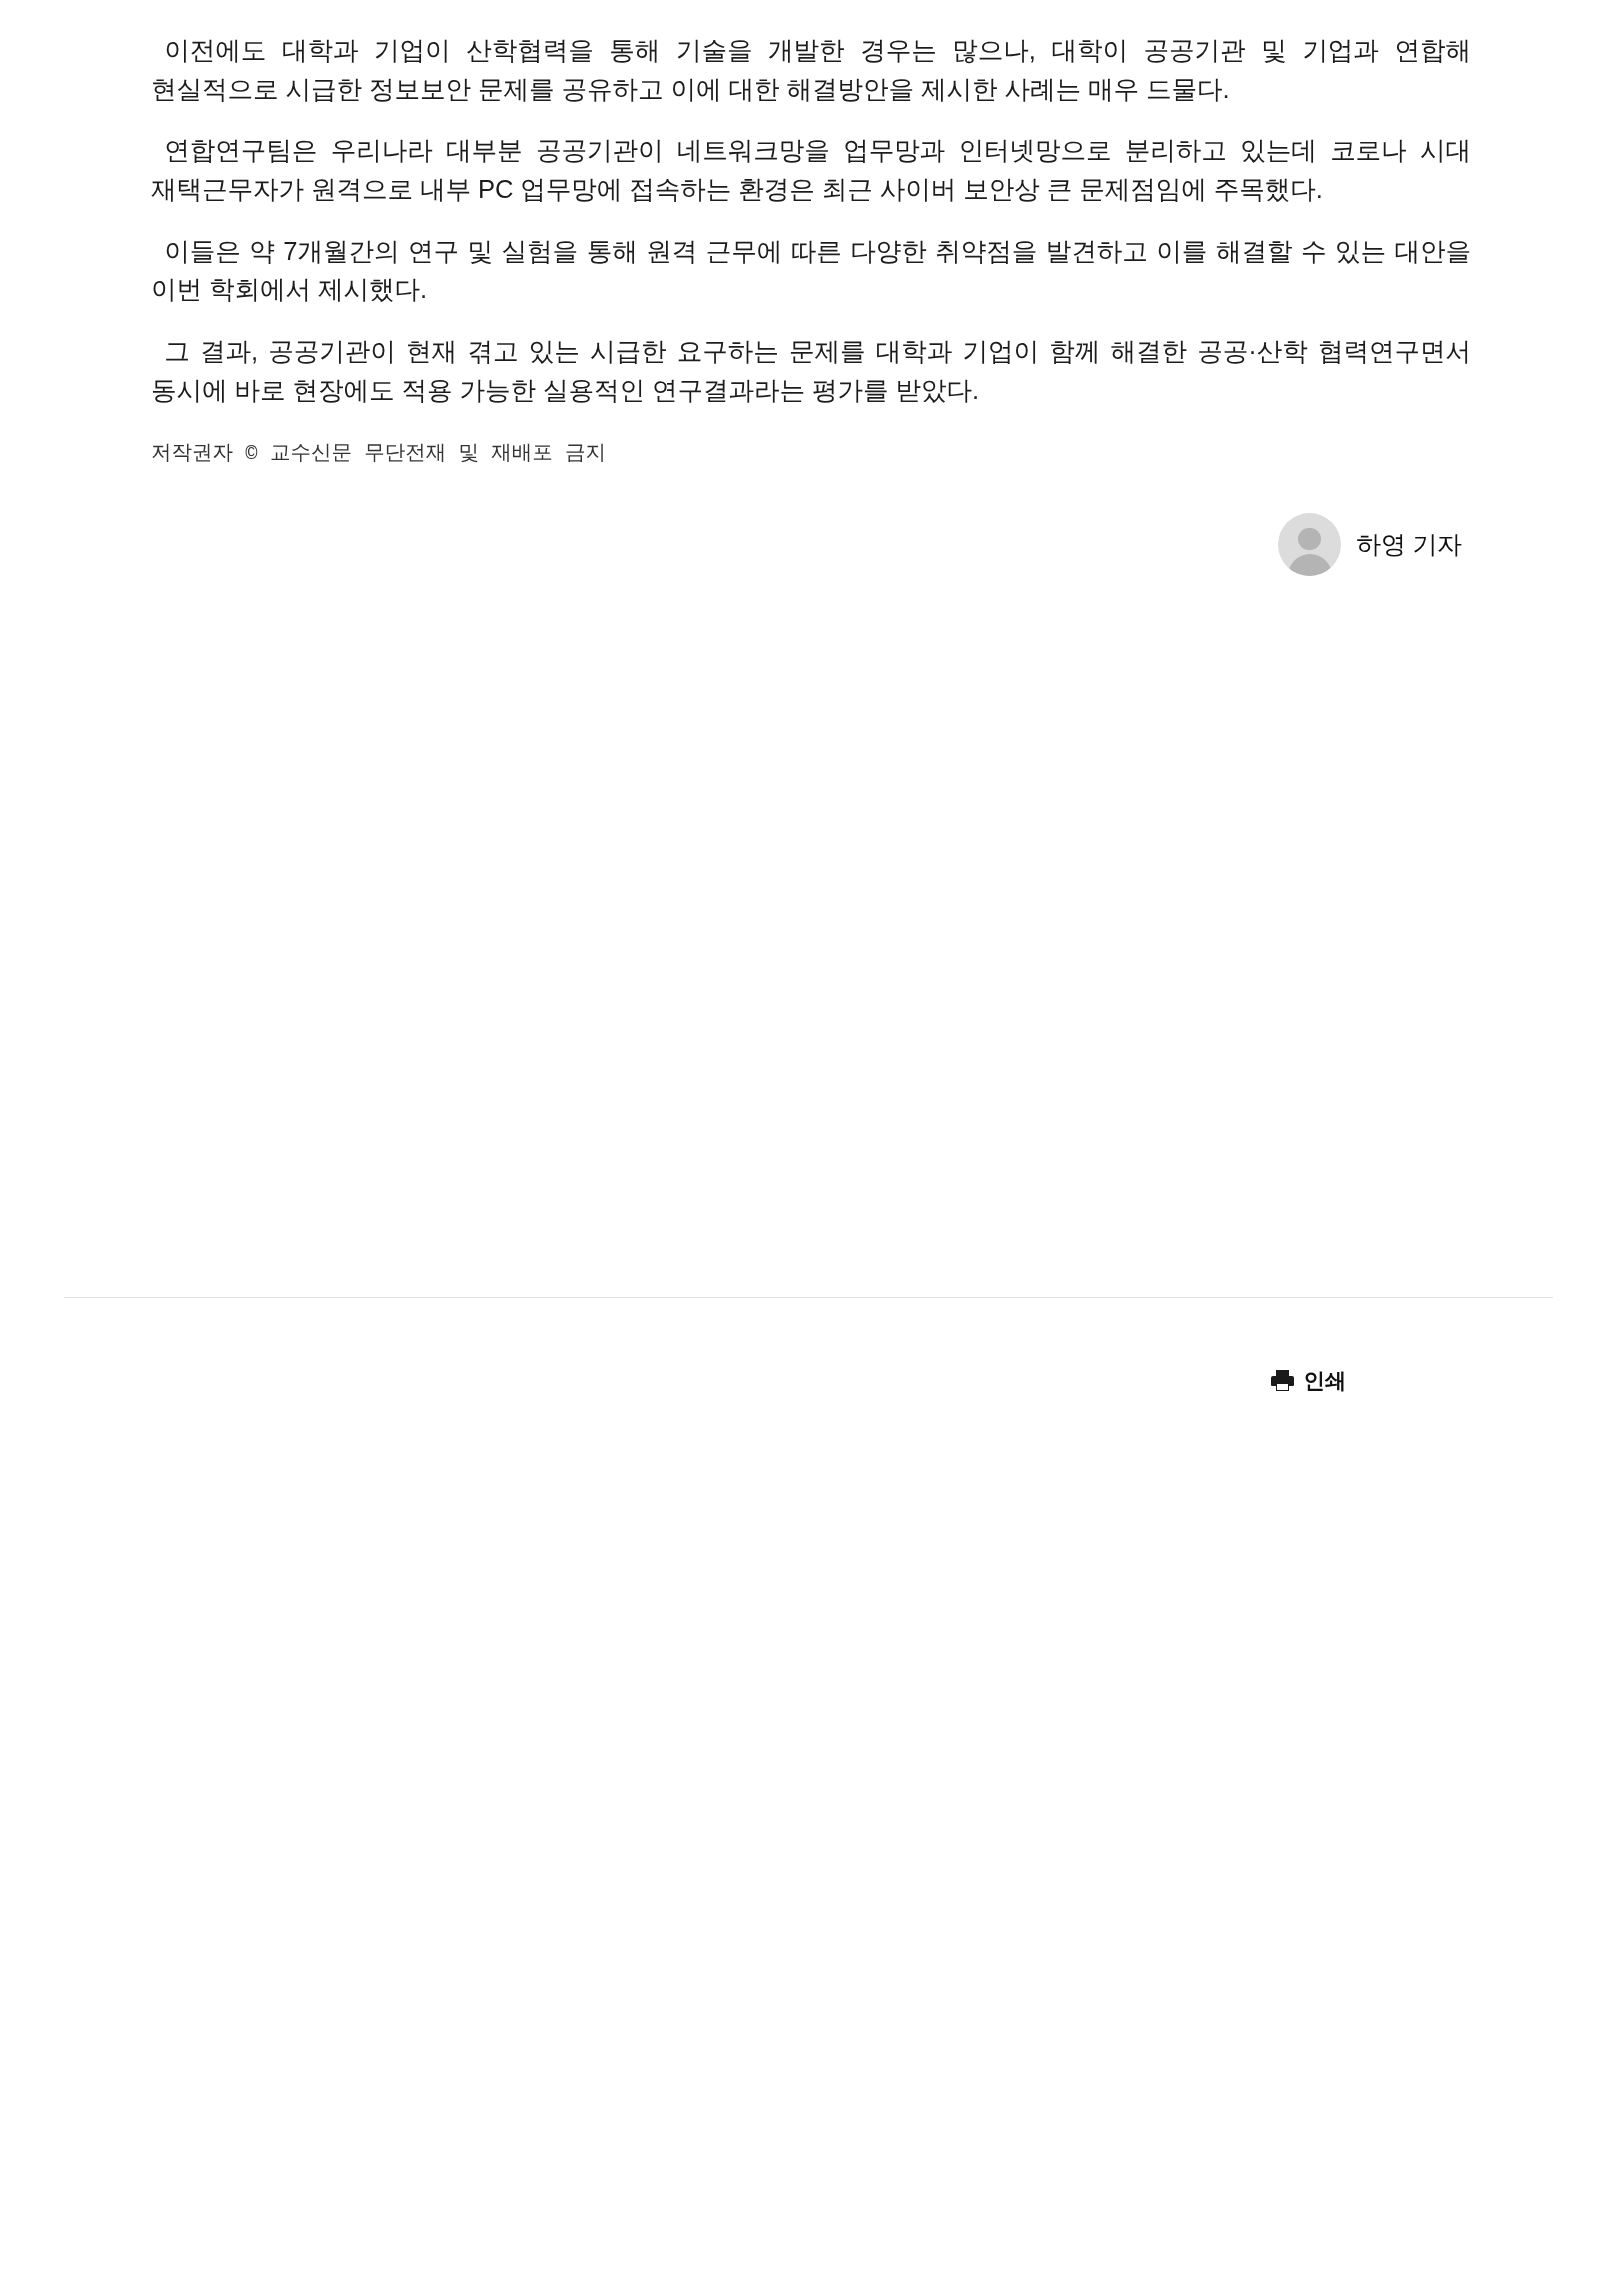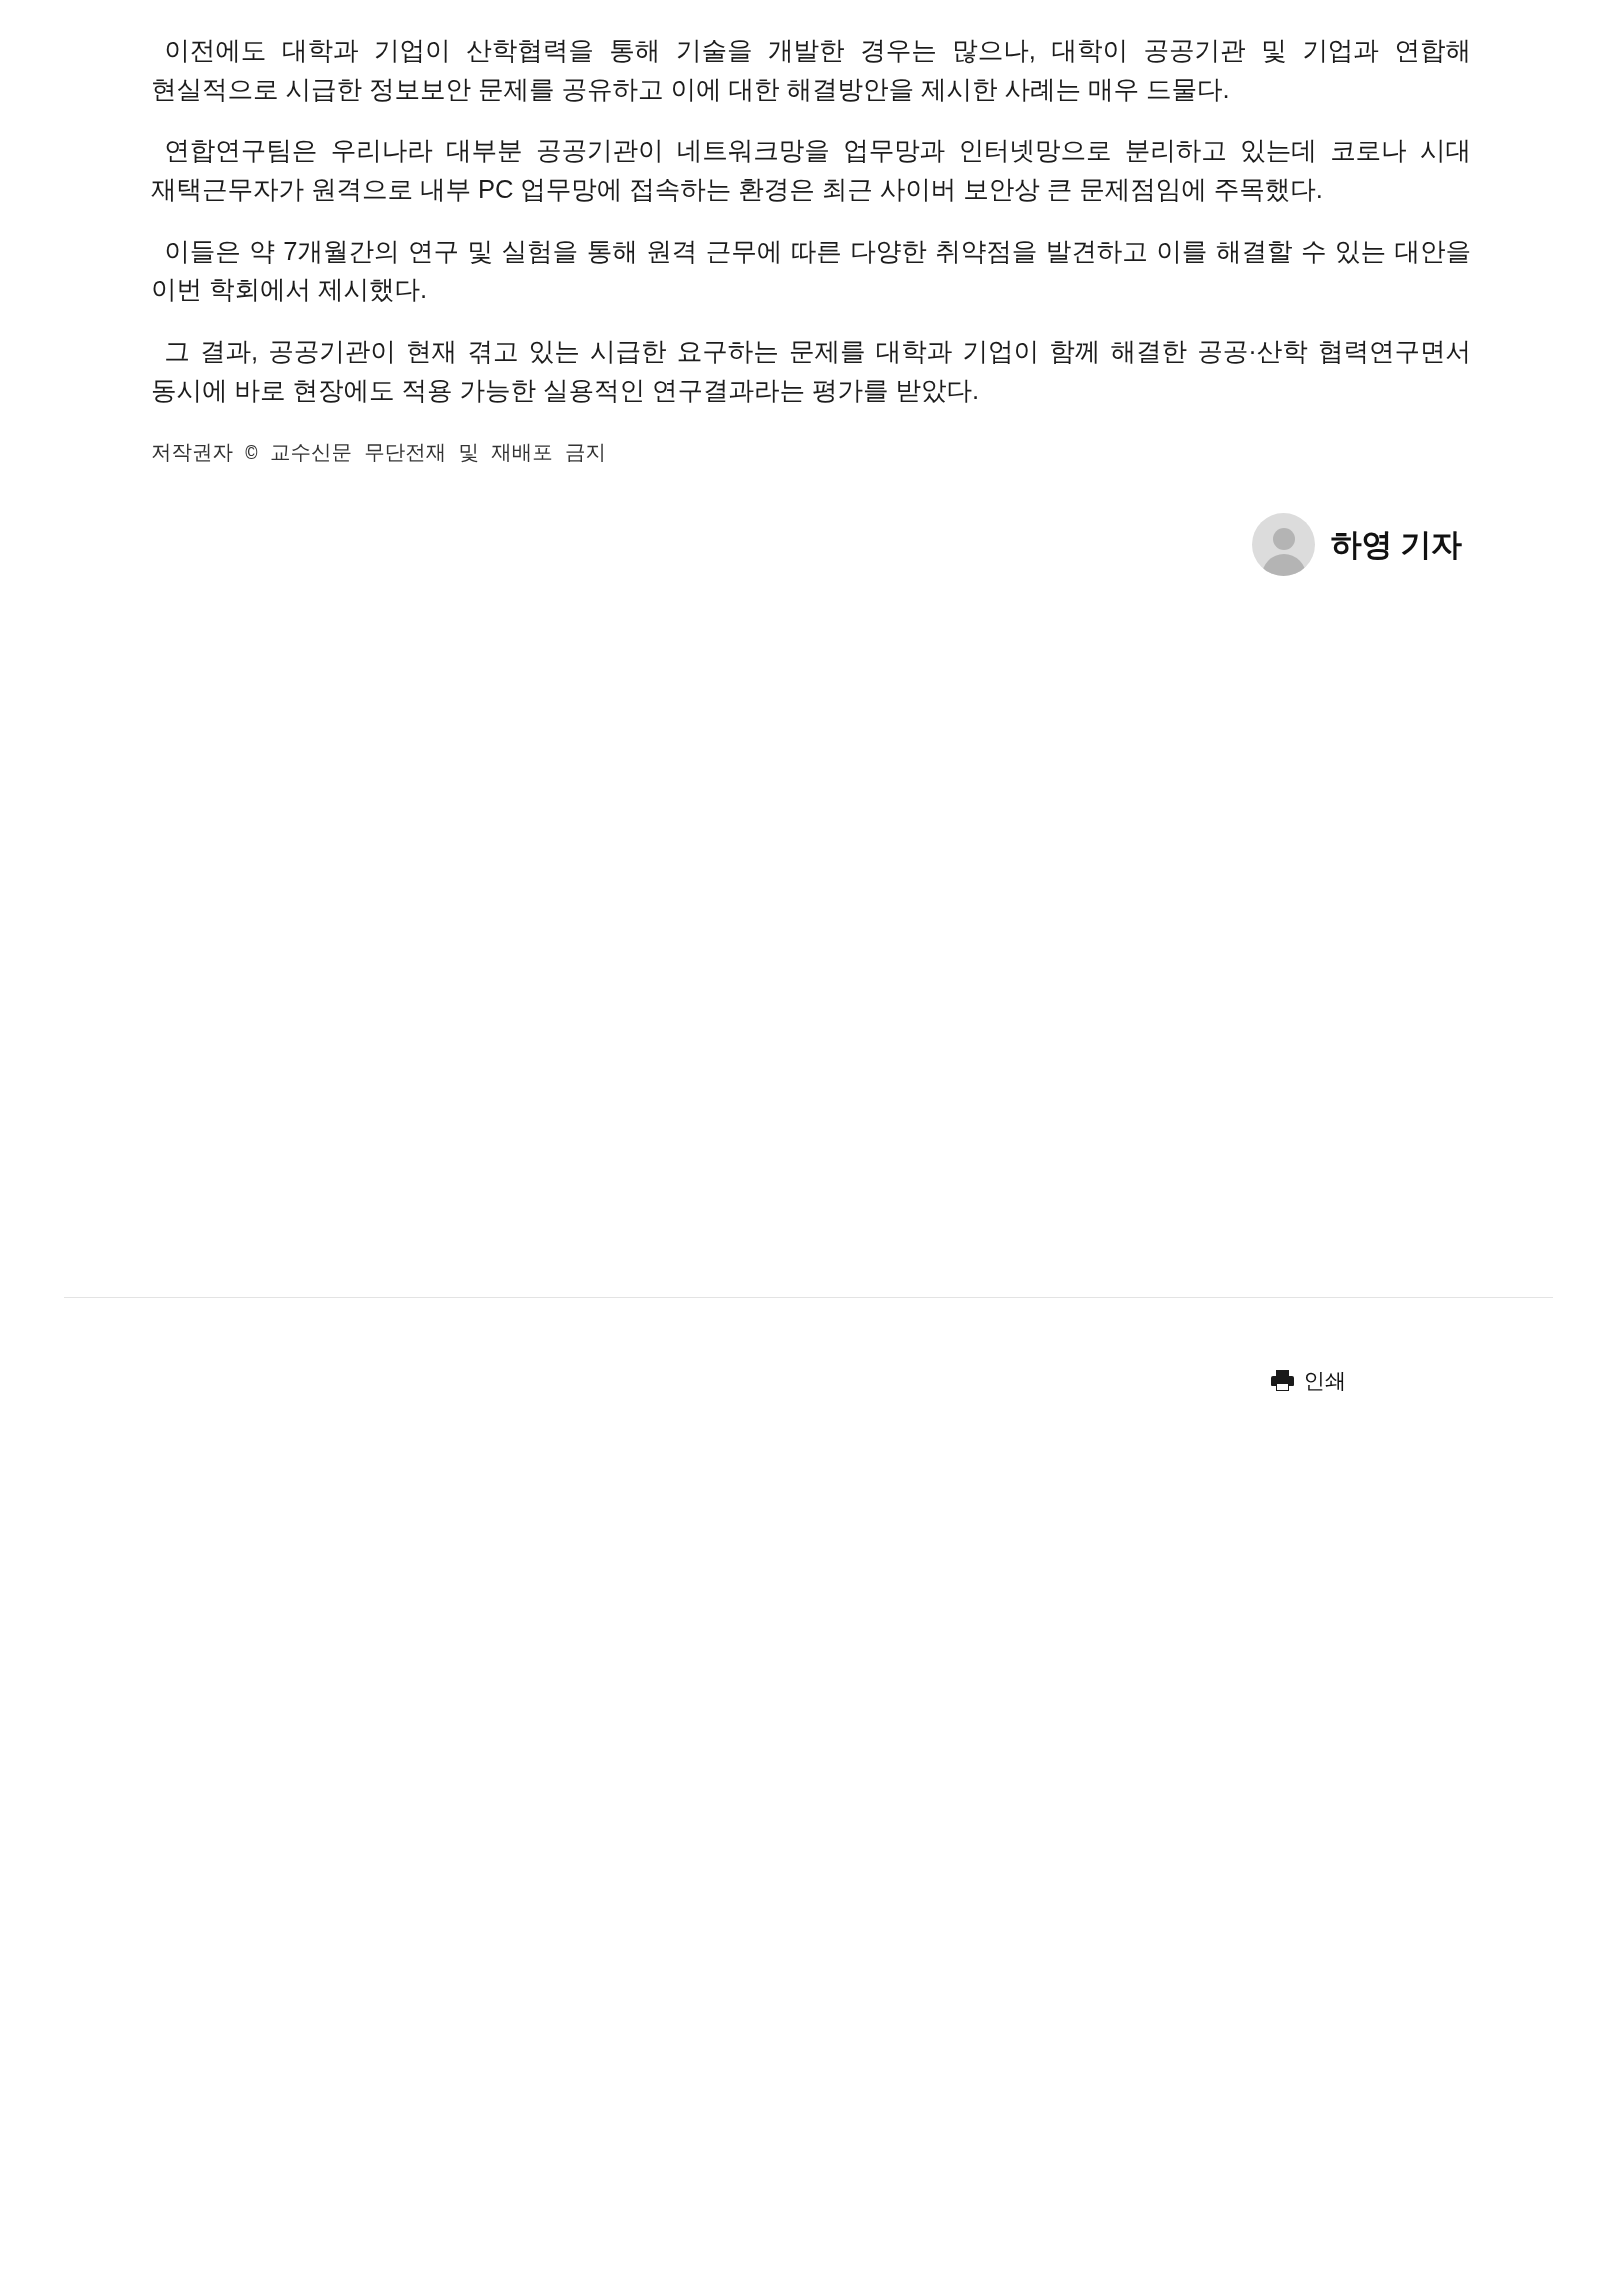--- a/index.html
+++ b/index.html
@@ -81,22 +81,22 @@
     position: absolute;
     width: 44px;
     height: 27px;
     border-radius: 22.5px 22.5px 0 0;
     background: #b4b4b4;
     left: 9.7px;
     top: 41px;
   }
 
   .reporter-name {
-    font-size: 31px;
-    font-weight: bold;
+    font-size: 25px;
+    font-weight: normal;
     color: #111111;
     letter-spacing: -0.3px;
   }
 
   .divider {
     position: absolute;
     left: 64px;
     top: 1297px;
     width: 1489px;
     height: 1px;
@@ -139,21 +139,21 @@
     left: 5.1px;
     top: 12.8px;
     width: 13.3px;
     height: 7.7px;
     background: #ffffff;
     border: 1px solid #1a1a1a;
     box-sizing: border-box;
   }
   .print-label {
     font-size: 21.5px;
-    font-weight: normal;
+    font-weight: bold;
     color: #111111;
     letter-spacing: -0.3px;
   }
 </style>
 </head>
 <body>
 
 <div class="page">
 
   <div class="article-body">

